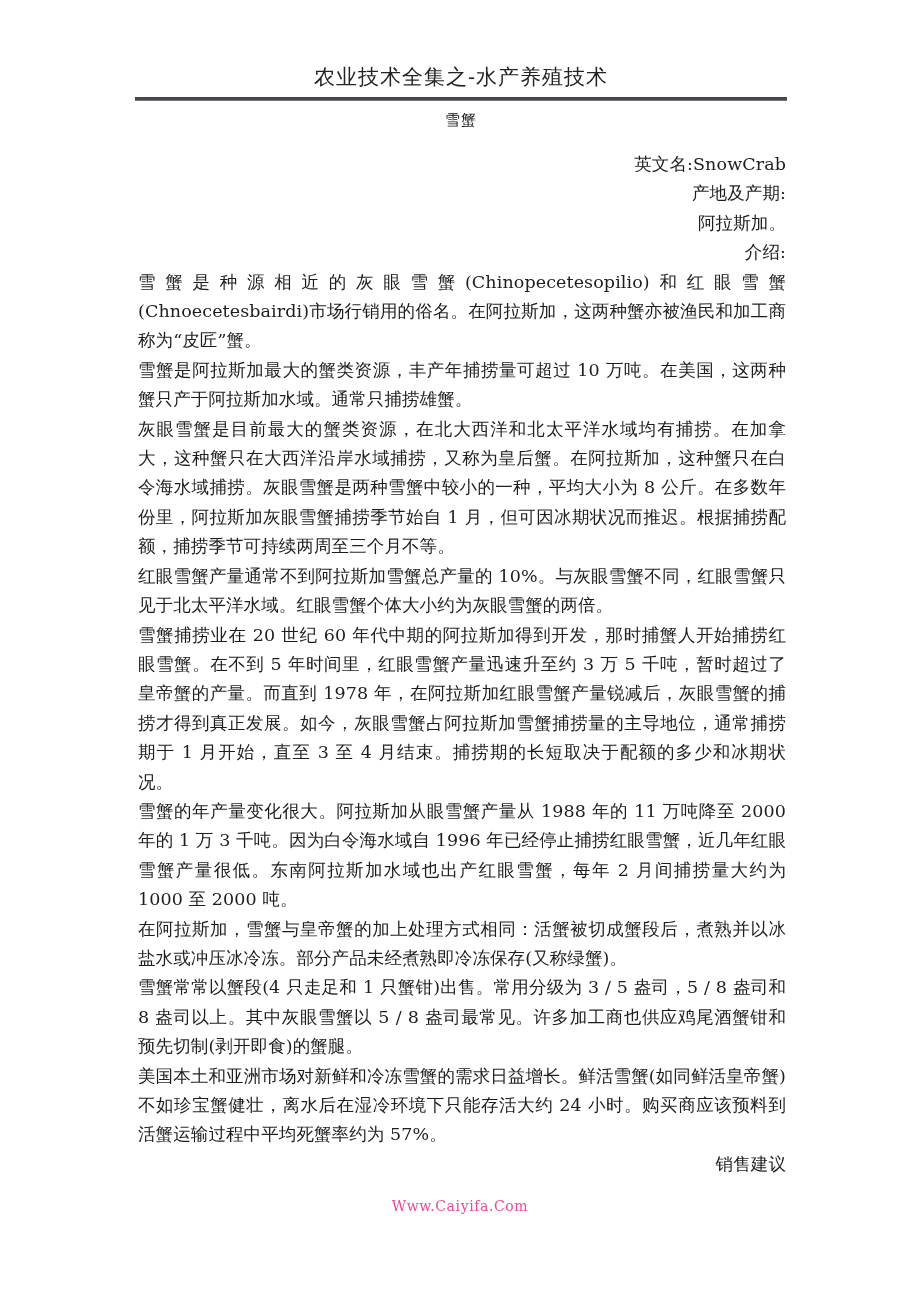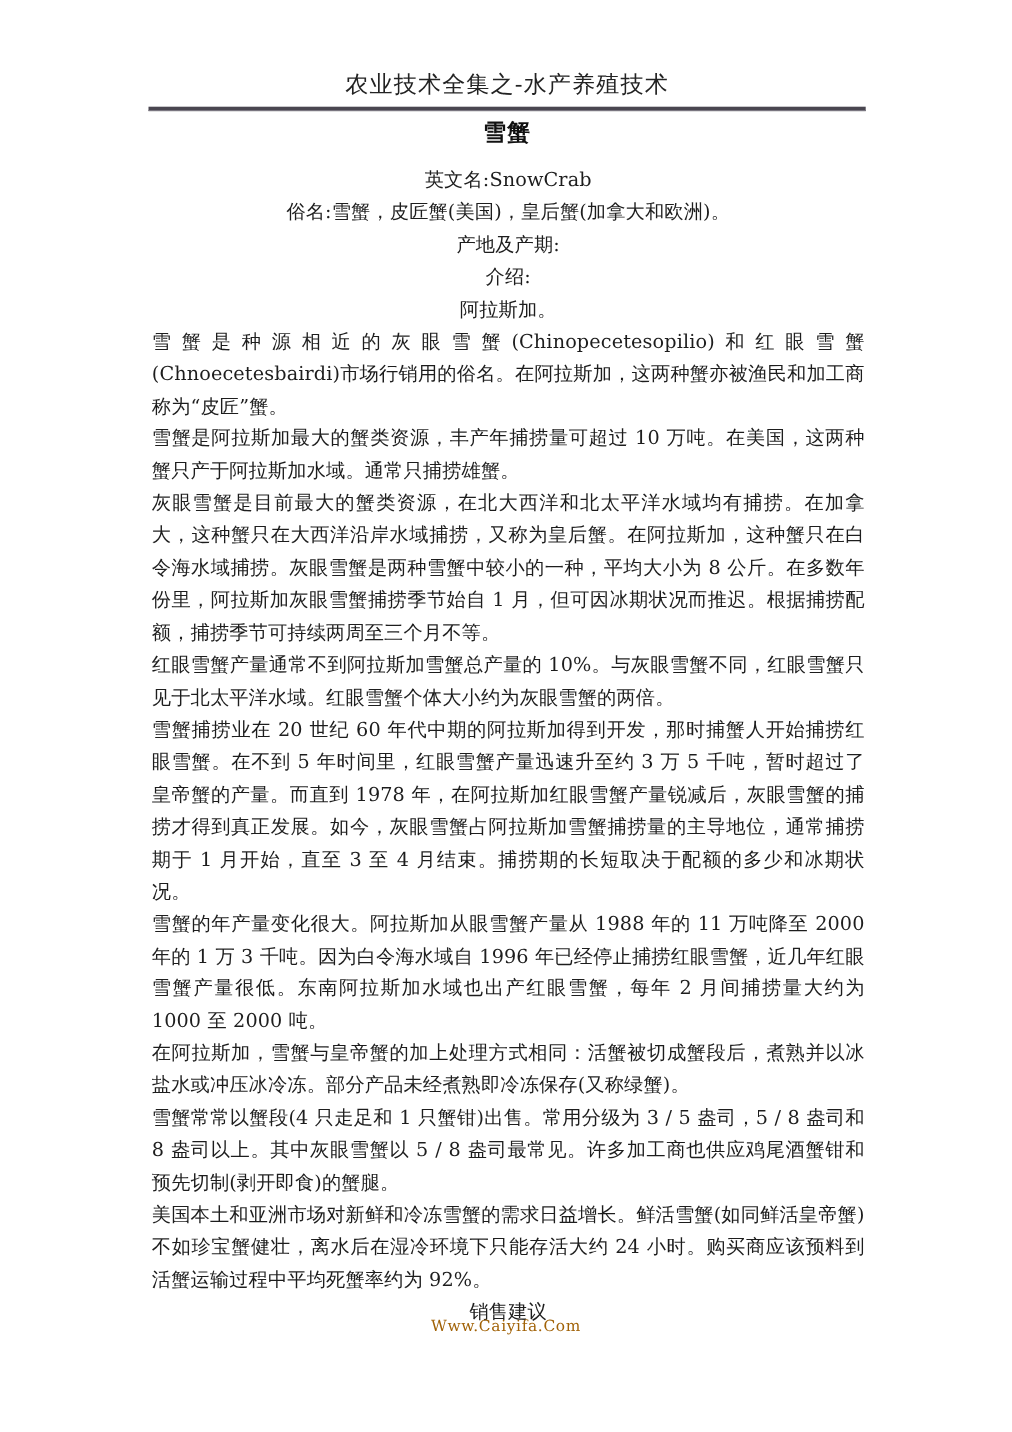--- a/index.html
+++ b/index.html
@@ -45,83 +45,82 @@
     background: #4a4650;
     border-bottom: 1px solid #7a7680;
   }
   
   .doc-heading {
     position: absolute;
     left: 135px;
     top: 108px;
     width: 652px;
     text-align: center;
-    font-size: 21px;
+    font-size: 15px;
     line-height: 24px;
-    font-weight: bold;
+    font-weight: normal;
     letter-spacing: 1px;
     color: #111111;
   }
   
   .body-text {
     position: absolute;
     left: 138px;
     top: 150px;
     width: 648px;
   }
   .para {
     font-size: 17.5px;
     line-height: 29.4px;
     text-align: justify;
     text-justify: inter-ideograph;
     color: #1d1d1d;
     margin: 0;
     letter-spacing: 0.1px;
   }
-  .para.nojust { text-align: center; }
+  .para.nojust { text-align: right; }
   
   .footer {
     position: absolute;
     left: 0;
     top: 1196px;
     width: 920px;
     text-align: center;
     font-size: 14px;
     line-height: 20px;
     letter-spacing: 0.6px;
-    color: #a16207;
+    color: #ec4899;
     font-family: "DejaVu Serif", "Liberation Serif", serif;
   }
 </style>
 </head>
 <body>
 
 <div class="page">
 
   <div class="header-block">
     <div class="header-title">农业技术全集之-水产养殖技术</div>
     <div class="header-rule"></div>
   </div>
 
   <div class="doc-heading">雪蟹</div>
 
   <div class="body-text">
     <p class="para nojust">英文名:SnowCrab</p>
-    <p class="para nojust">俗名:雪蟹，皮匠蟹(美国)，皇后蟹(加拿大和欧洲)。</p>
     <p class="para nojust">产地及产期:</p>
+    <p class="para nojust">阿拉斯加。</p>
     <p class="para nojust">介绍:</p>
-    <p class="para nojust">阿拉斯加。</p>
     <p class="para">雪蟹是种源相近的灰眼雪蟹(Chinopecetesopilio)和红眼雪蟹(Chnoecetesbairdi)市场行销用的俗名。在阿拉斯加，这两种蟹亦被渔民和加工商称为“皮匠”蟹。</p>
     <p class="para">雪蟹是阿拉斯加最大的蟹类资源，丰产年捕捞量可超过 10 万吨。在美国，这两种蟹只产于阿拉斯加水域。通常只捕捞雄蟹。</p>
     <p class="para">灰眼雪蟹是目前最大的蟹类资源，在北大西洋和北太平洋水域均有捕捞。在加拿大，这种蟹只在大西洋沿岸水域捕捞，又称为皇后蟹。在阿拉斯加，这种蟹只在白令海水域捕捞。灰眼雪蟹是两种雪蟹中较小的一种，平均大小为 8 公斤。在多数年份里，阿拉斯加灰眼雪蟹捕捞季节始自 1 月，但可因冰期状况而推迟。根据捕捞配额，捕捞季节可持续两周至三个月不等。</p>
     <p class="para">红眼雪蟹产量通常不到阿拉斯加雪蟹总产量的 10%。与灰眼雪蟹不同，红眼雪蟹只见于北太平洋水域。红眼雪蟹个体大小约为灰眼雪蟹的两倍。</p>
     <p class="para">雪蟹捕捞业在 20 世纪 60 年代中期的阿拉斯加得到开发，那时捕蟹人开始捕捞红眼雪蟹。在不到 5 年时间里，红眼雪蟹产量迅速升至约 3 万 5 千吨，暂时超过了皇帝蟹的产量。而直到 1978 年，在阿拉斯加红眼雪蟹产量锐减后，灰眼雪蟹的捕捞才得到真正发展。如今，灰眼雪蟹占阿拉斯加雪蟹捕捞量的主导地位，通常捕捞期于 1 月开始，直至 3 至 4 月结束。捕捞期的长短取决于配额的多少和冰期状况。</p>
     <p class="para">雪蟹的年产量变化很大。阿拉斯加从眼雪蟹产量从 1988 年的 11 万吨降至 2000 年的 1 万 3 千吨。因为白令海水域自 1996 年已经停止捕捞红眼雪蟹，近几年红眼雪蟹产量很低。东南阿拉斯加水域也出产红眼雪蟹，每年 2 月间捕捞量大约为 1000 至 2000 吨。</p>
     <p class="para">在阿拉斯加，雪蟹与皇帝蟹的加上处理方式相同：活蟹被切成蟹段后，煮熟并以冰盐水或冲压冰冷冻。部分产品未经煮熟即冷冻保存(又称绿蟹)。</p>
     <p class="para">雪蟹常常以蟹段(4 只走足和 1 只蟹钳)出售。常用分级为 3 / 5 盎司，5 / 8 盎司和 8 盎司以上。其中灰眼雪蟹以 5 / 8 盎司最常见。许多加工商也供应鸡尾酒蟹钳和预先切制(剥开即食)的蟹腿。</p>
-    <p class="para">美国本土和亚洲市场对新鲜和冷冻雪蟹的需求日益增长。鲜活雪蟹(如同鲜活皇帝蟹)不如珍宝蟹健壮，离水后在湿冷环境下只能存活大约 24 小时。购买商应该预料到活蟹运输过程中平均死蟹率约为 92%。</p>
+    <p class="para">美国本土和亚洲市场对新鲜和冷冻雪蟹的需求日益增长。鲜活雪蟹(如同鲜活皇帝蟹)不如珍宝蟹健壮，离水后在湿冷环境下只能存活大约 24 小时。购买商应该预料到活蟹运输过程中平均死蟹率约为 57%。</p>
     <p class="para nojust">销售建议</p>
 
   </div>
 
   <div class="footer">Www.Caiyifa.Com</div>
 
 </div>
 
 </body></html>

